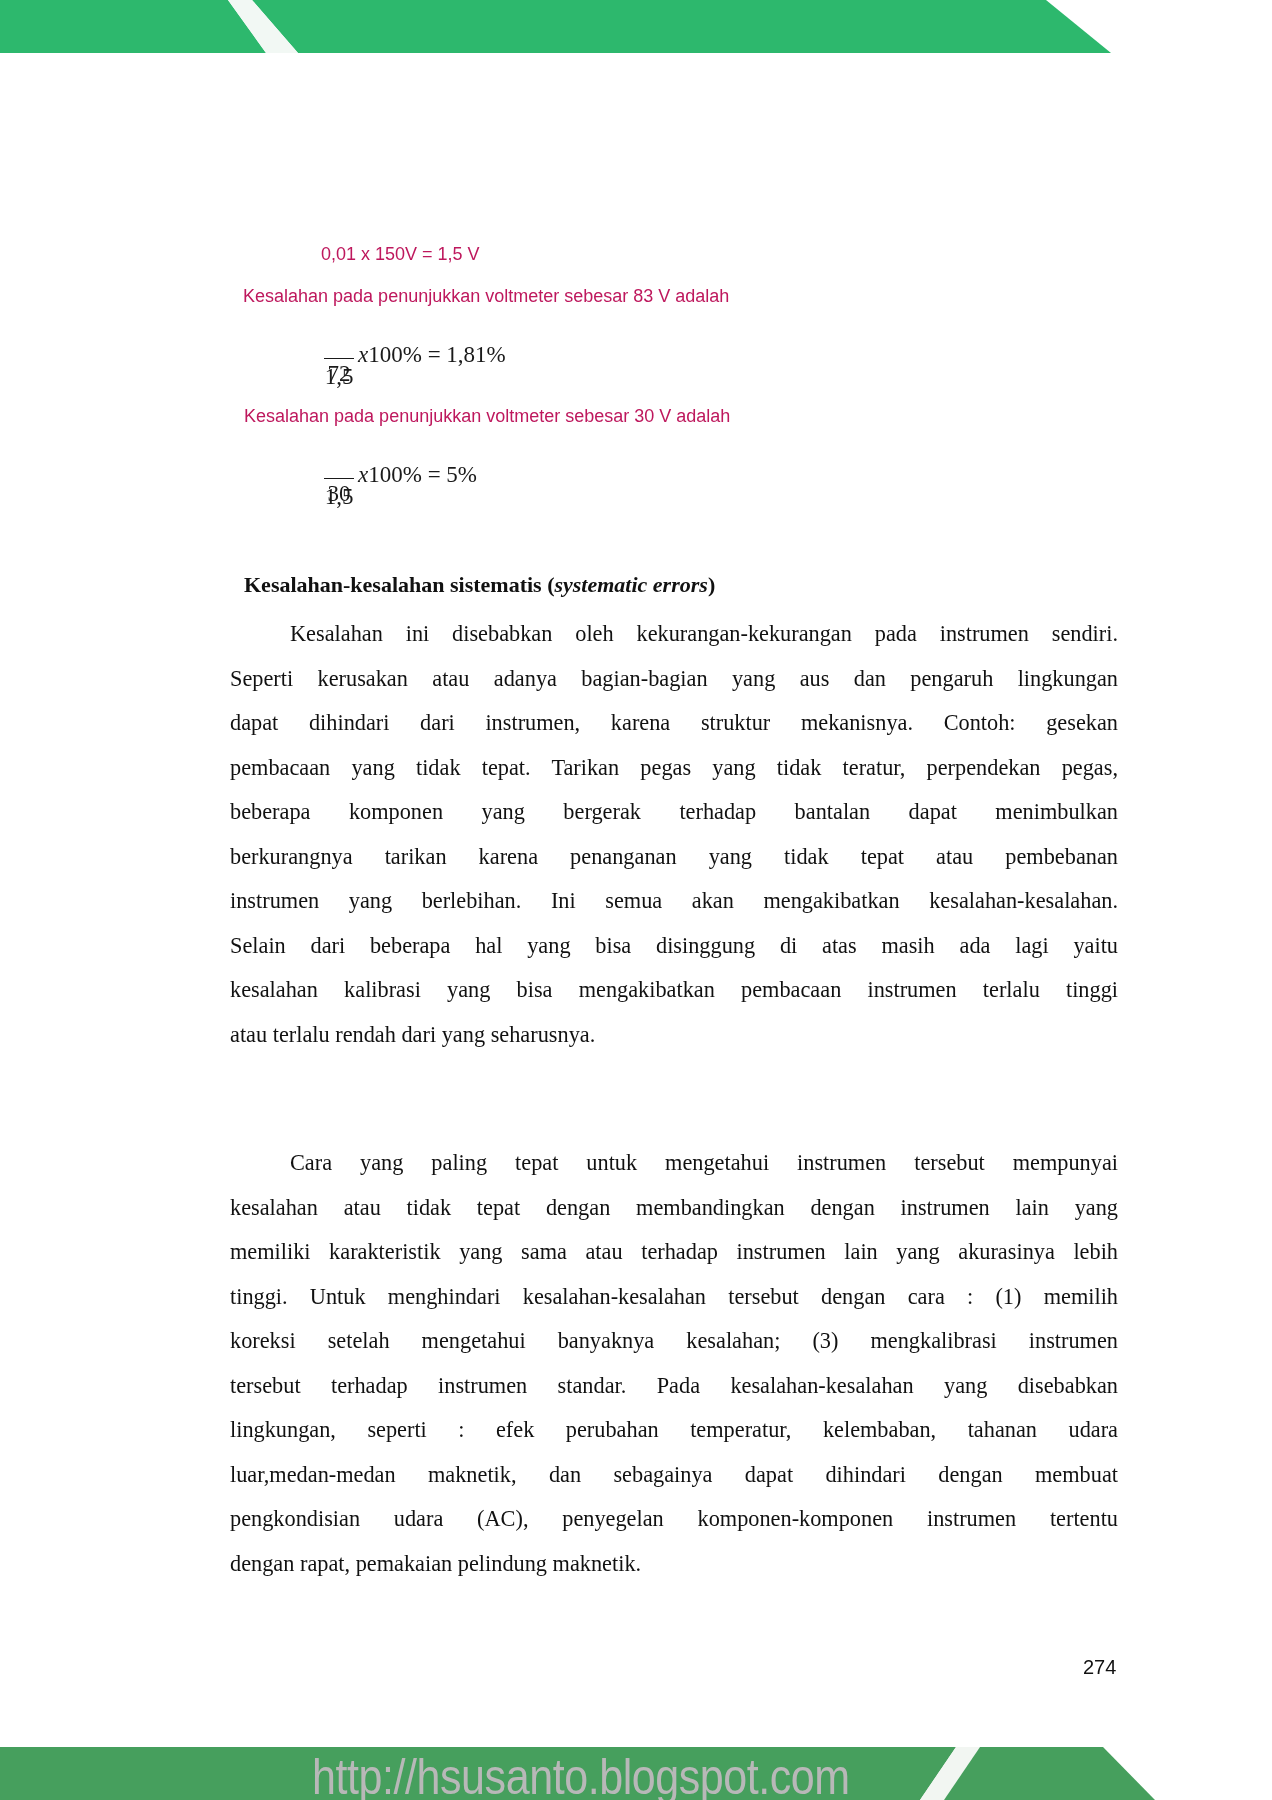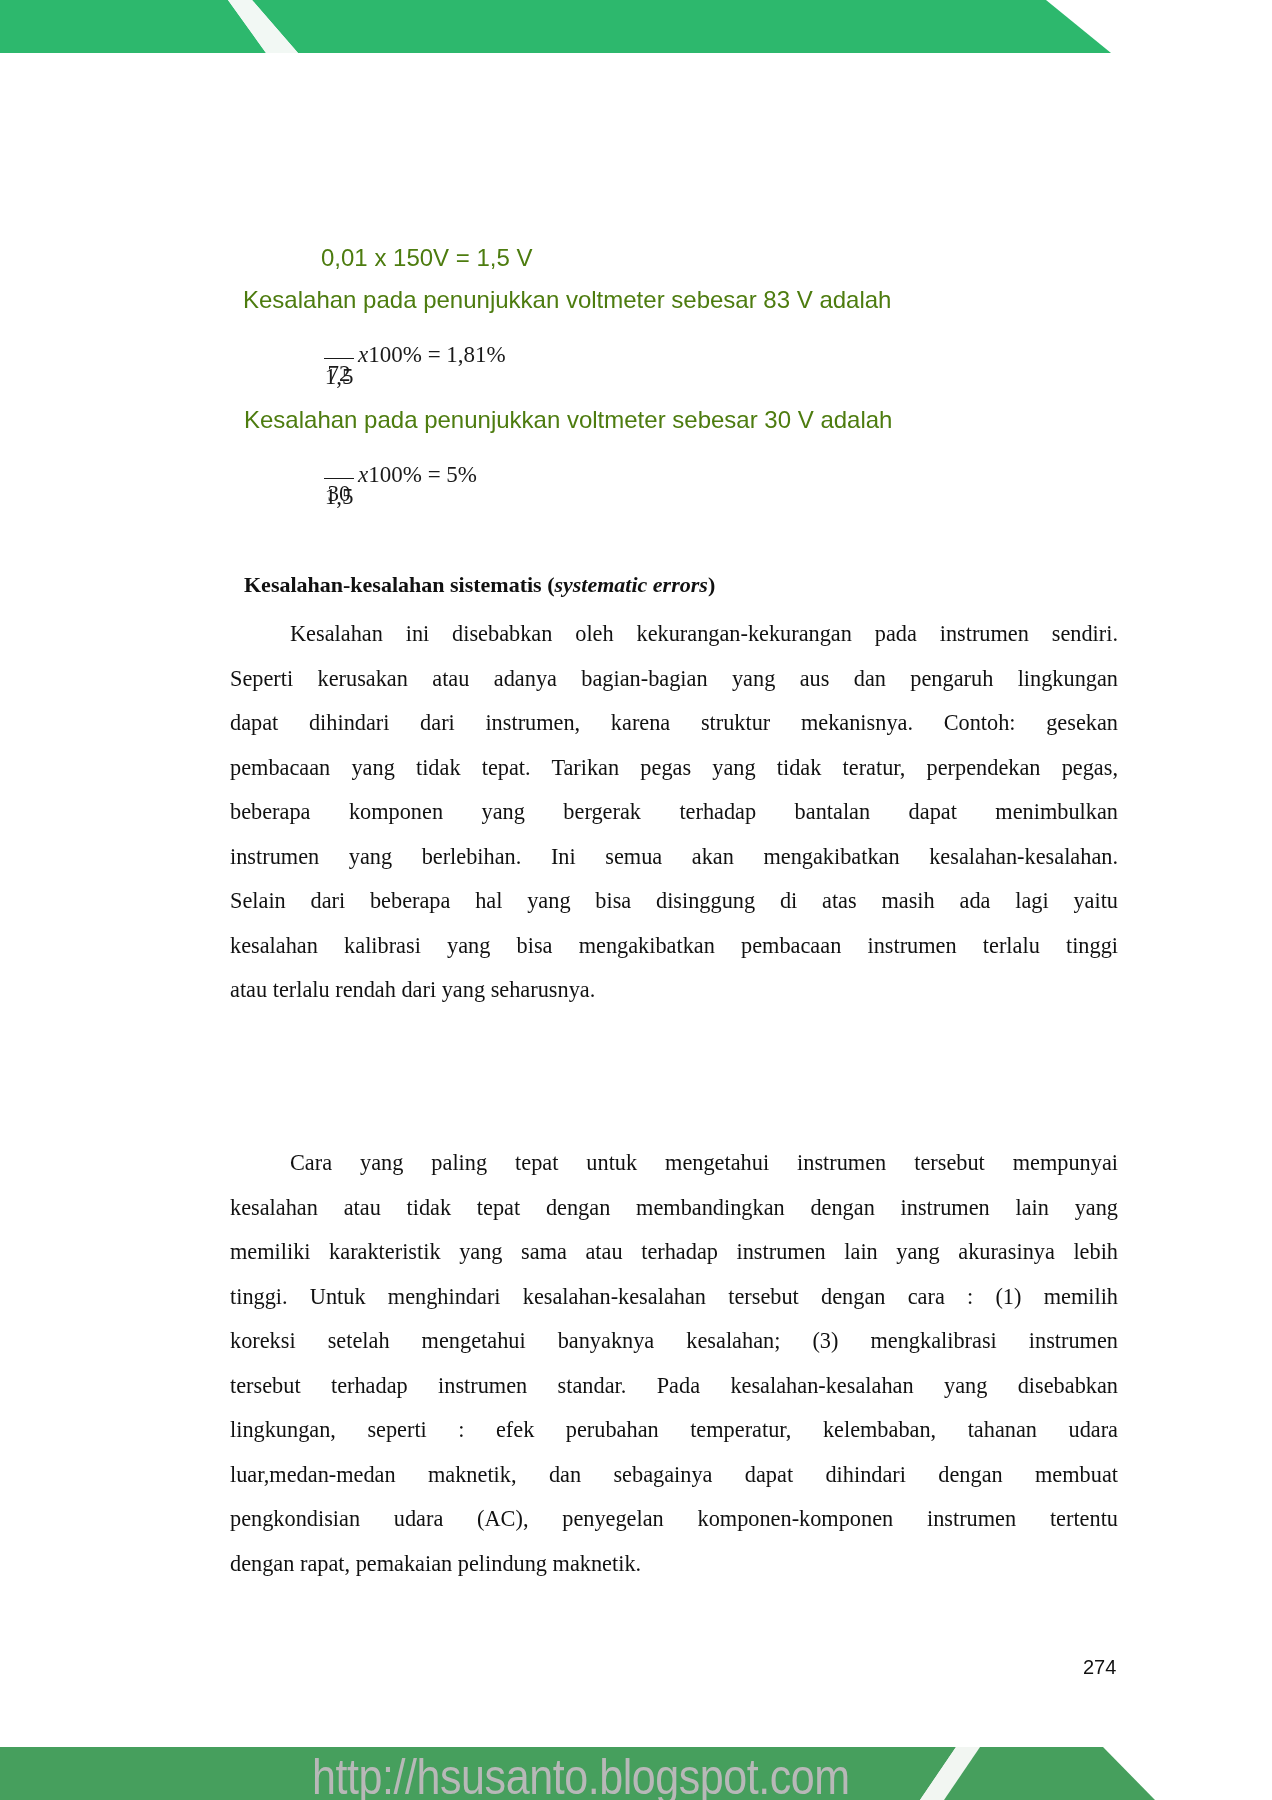--- a/index.html
+++ b/index.html
@@ -9,21 +9,21 @@
     font-family: "Liberation Serif", serif;
   }
   .band { position: absolute; left: 0; width: 1272px; }
   .band svg { display: block; }
   #top-band { top: 0; height: 54px; }
   #bottom-band { top: 1746px; height: 54px; }
 
   .sans { font-family: "Liberation Sans", sans-serif; }
   .abs { position: absolute; white-space: nowrap; }
 
-  .calc-line { font-size: 24px; color: #4d7c0f; }
+  .calc-line { font-size: 18px; color: #be185d; }
   .frac-block { position: absolute; font-family: "Liberation Serif", serif; font-size: 23px; color: #1a1a1a; }
   .frac { position: absolute; left: 0; width: 30px; text-align: center; }
   .frac .num { position: absolute; top: 0; left: 0; width: 30px; text-align: center; margin-top: 36px; }
   .frac .bar { position: absolute; top: 30px; left: 0; width: 30px; height: 1px; background: #1a1a1a; }
   .frac .den { position: absolute; top: 33px; left: 0; width: 30px; text-align: center; }
   .frac-expr { position: absolute; left: 34px; top: 14px; font-style: normal; }
   .frac-expr i { font-style: italic; }
 
   .heading { font-size: 22px; font-weight: bold; }
   .heading i { font-weight: bold; }
@@ -79,20 +79,21 @@
 </div>
 
 <div class="abs heading" style="left:244px; top:572px;"><span>Kesalahan-kesalahan sistematis (</span><i>systematic errors</i><span>)</span></div>
 
 <div class="para" style="top:612px;">
   <span class="line indent">Kesalahan ini disebabkan oleh kekurangan-kekurangan pada instrumen sendiri.</span>
   <span class="line">Seperti kerusakan atau adanya bagian-bagian yang aus dan pengaruh lingkungan</span>
   <span class="line">dapat dihindari dari instrumen, karena struktur mekanisnya. Contoh: gesekan</span>
   <span class="line">pembacaan yang tidak tepat. Tarikan pegas yang tidak teratur, perpendekan pegas,</span>
   <span class="line">beberapa komponen yang bergerak terhadap bantalan dapat menimbulkan</span>
+  <span class="line">berkurangnya tarikan karena penanganan yang tidak tepat atau pembebanan</span>
   <span class="line">instrumen yang berlebihan. Ini semua akan mengakibatkan kesalahan-kesalahan.</span>
   <span class="line">Selain dari beberapa hal yang bisa disinggung di atas masih ada lagi yaitu</span>
   <span class="line">kesalahan kalibrasi yang bisa mengakibatkan pembacaan instrumen terlalu tinggi</span>
   <span class="line last">atau terlalu rendah dari yang seharusnya.</span>
 </div>
 
 <div class="para" style="top:1141px;">
   <span class="line indent">Cara yang paling tepat untuk mengetahui instrumen tersebut mempunyai</span>
   <span class="line">kesalahan atau tidak tepat dengan membandingkan dengan instrumen lain yang</span>
   <span class="line">memiliki karakteristik yang sama atau terhadap instrumen lain yang akurasinya lebih</span>

